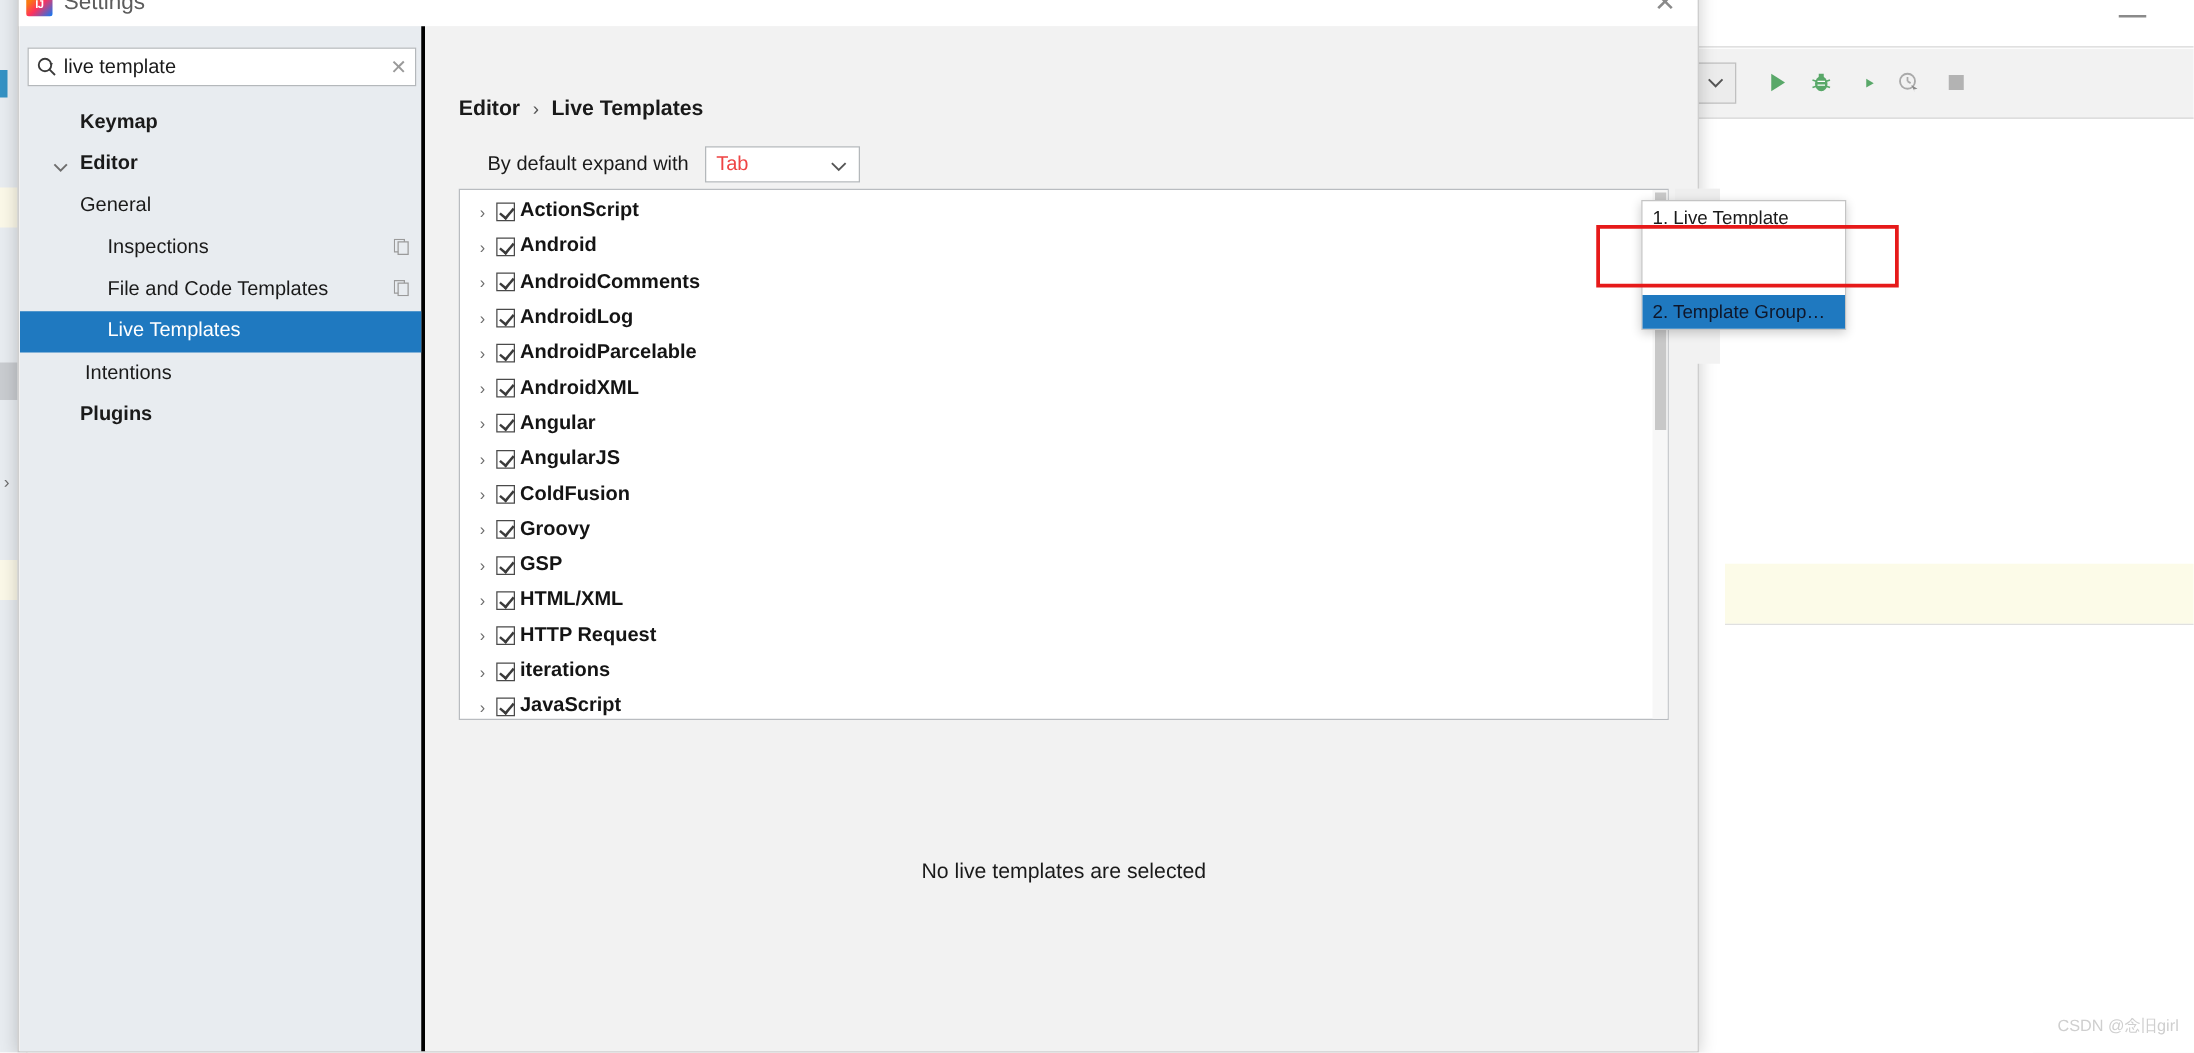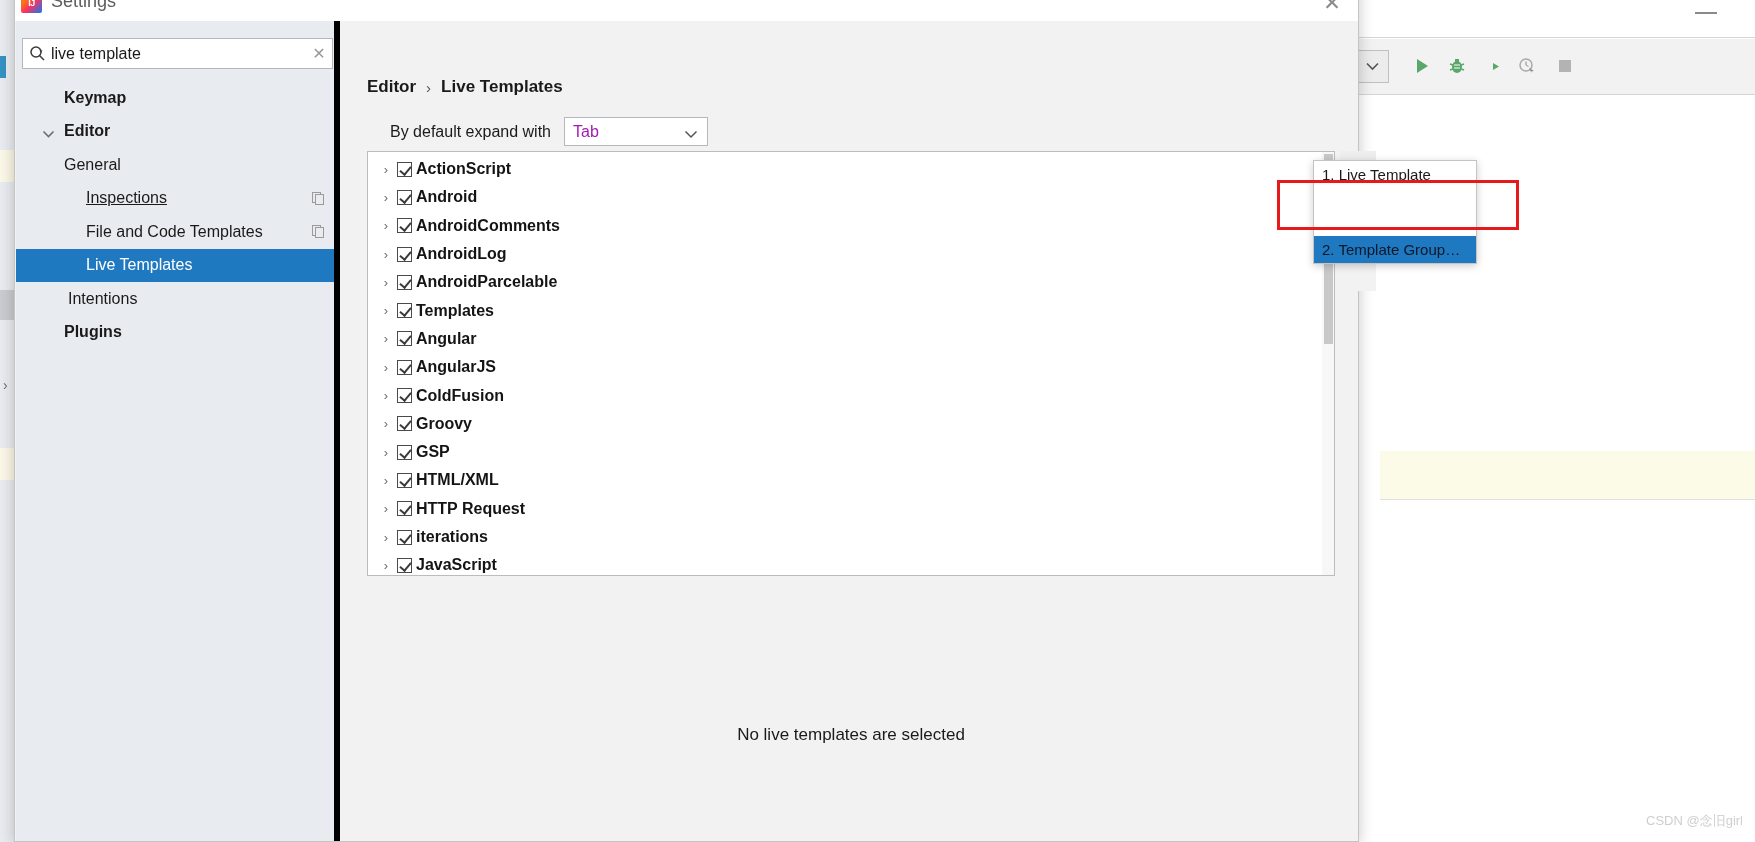--- a/index.html
+++ b/index.html
@@ -117,21 +117,21 @@
     width: 40px; height: 32px;
     display: flex; align-items: center; justify-content: center;
     font-size: 21px; color: #8a8a8a; line-height: 1;
   }
 
   
   .sidebar {
     position: absolute; left: 1px; top: 38px;
     width: 324px; height: 820px;
     background: #e8ecf0;
-    border-right: 6px solid #000000;
+    border-right: 3px solid #000000;
   }
   .search-box {
     position: absolute; left: 6px; top: 17px;
     width: 311px; height: 31px;
     background: #ffffff;
     border: 1px solid #b4b8bb;
     display: flex; align-items: center;
   }
   .search-icon-wrap {
     width: 28px; height: 29px;
@@ -182,26 +182,26 @@
     display: flex; align-items: center; gap: 10px;
   }
   .bc-sep { font-weight: normal; color: #555; font-size: 15px; }
 
   .expand-row {
     position: absolute; left: 26px; top: 96px;
     display: flex; align-items: center; gap: 13px;
   }
   .expand-label { font-size: 16px; color: #1a1a1a; margin-left: 23px; }
   .expand-select {
-    width: 144px; height: 29px;
+    width: 124px; height: 29px;
     background: #ffffff;
     border: 1px solid #b4b8bb;
     display: flex; align-items: center;
     padding-left: 8px;
-    font-size: 16px; color: #a21caf;
+    font-size: 16px; color: #ef4444;
     position: relative;
   }
   .expand-select .chev {
     position: absolute; right: 9px; top: 7px;
     color: #555;
   }
 
   
   .tpl-box {
     position: absolute; left: 26px; top: 130px;
@@ -284,21 +284,21 @@
 
   .red-box {
     position: absolute; left: 1264px; top: 178px;
     width: 239px; height: 52px;
     border: 3px solid #e61a1a;
     z-index: 60;
     pointer-events: none;
   }
 
   .empty-msg {
-    position: absolute; left: 0; top: 704px;
+    position: absolute; left: 0; top: 666px;
     width: 1020px;
     text-align: center;
     font-size: 17px; color: #1a1a1a;
   }
 
   .watermark {
     position: absolute; right: 12px; bottom: 12px;
     font-size: 13px; color: #cfcfcf;
     z-index: 80;
   }
@@ -413,21 +413,21 @@
           </span>
           <span class="nav-label" style="padding-left:48px;">Editor</span>
         </div>
 
 
         <div class="nav-item">
           <span class="nav-label" style="padding-left:48px;">General</span>
         </div>
 
         <div class="nav-item">
-          <span class="nav-label" style="padding-left:70px;text-decoration:underline;">Inspections</span>
+          <span class="nav-label" style="padding-left:70px;">Inspections</span>
           <span class="nav-copy-icon">
             <svg width="13" height="13" viewBox="0 0 13 13">
               <rect x="0.5" y="0.5" width="8" height="10" stroke="#9a9a9a" stroke-width="1" fill="none"></rect>
               <rect x="3.5" y="2.5" width="8" height="10" stroke="#9a9a9a" stroke-width="1" fill="#e8ecf0"></rect>
             </svg>
           </span>
         </div>
 
         <div class="nav-item">
           <span class="nav-label" style="padding-left:70px;">File and Code Templates</span>
@@ -498,21 +498,21 @@
             <span class="tpl-label">AndroidLog</span>
           </div>
           <div class="tpl-row">
             <span class="tpl-chev">›</span>
             <span class="tpl-check"></span>
             <span class="tpl-label">AndroidParcelable</span>
           </div>
           <div class="tpl-row">
             <span class="tpl-chev">›</span>
             <span class="tpl-check"></span>
-            <span class="tpl-label">Templates</span>
+            <span class="tpl-label">AndroidXML</span>
           </div>
           <div class="tpl-row">
             <span class="tpl-chev">›</span>
             <span class="tpl-check"></span>
             <span class="tpl-label">Angular</span>
           </div>
           <div class="tpl-row">
             <span class="tpl-chev">›</span>
             <span class="tpl-check"></span>
             <span class="tpl-label">AngularJS</span>

